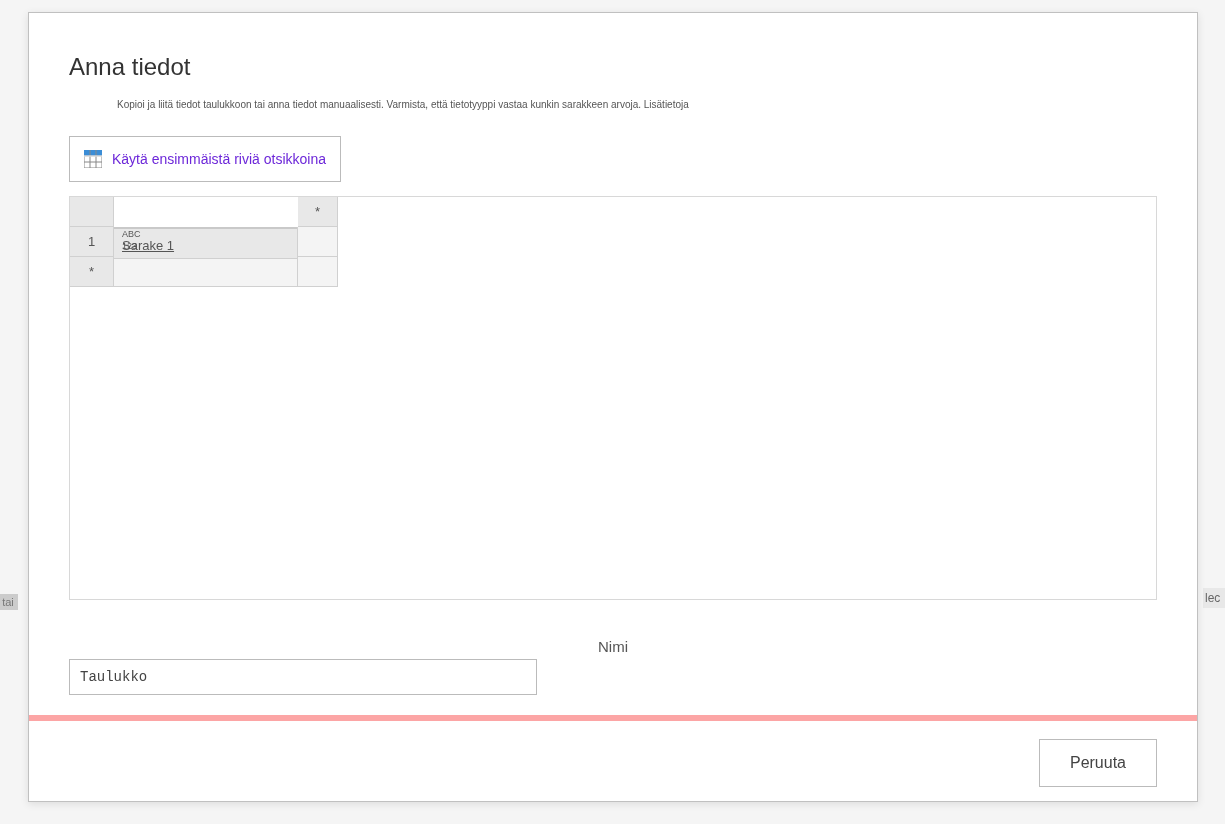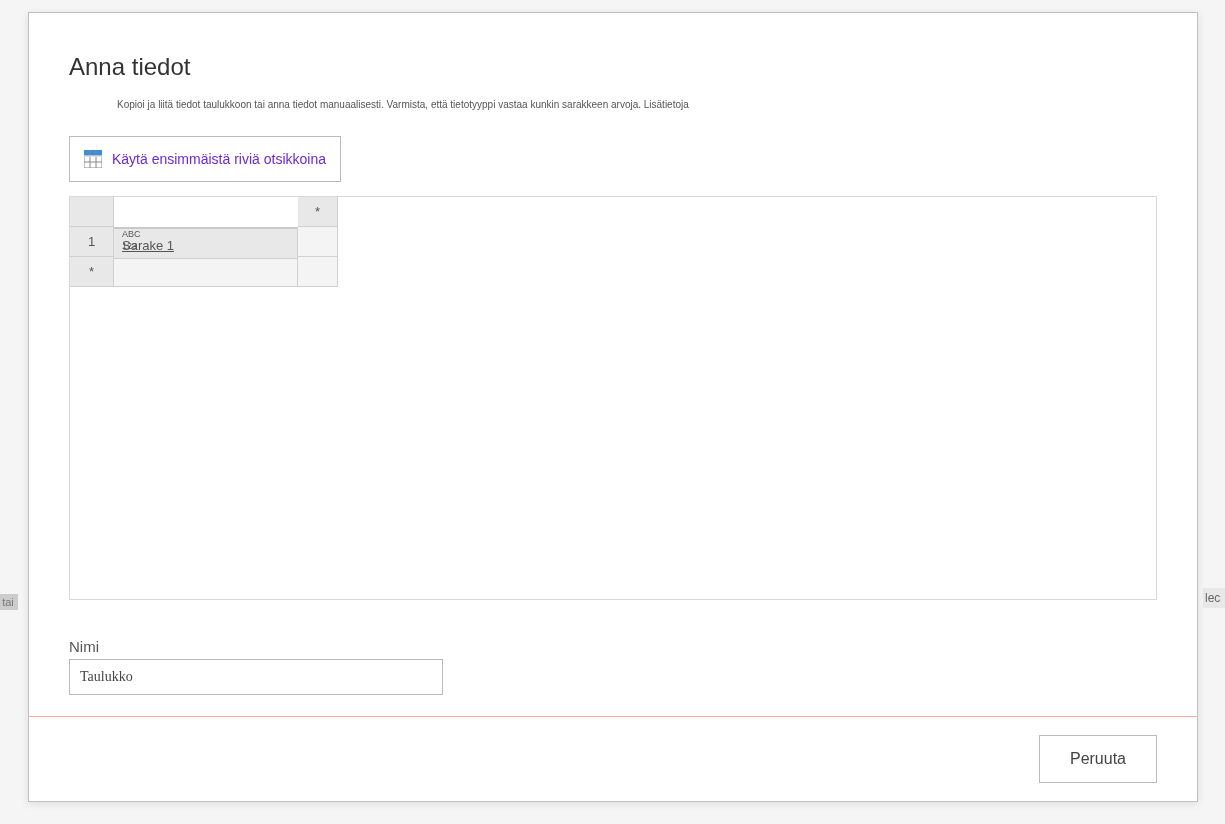--- a/index.html
+++ b/index.html
@@ -158,32 +158,33 @@
       flex-direction: column;
     }
     .name-section {
       margin-top: 38px;
     }
     .name-label {
       font-size: 15px;
       color: #555;
       margin-bottom: 4px;
       display: block;
+      text-align: center;
     }
     .name-input {
-      width: 374px;
+      width: 468px;
       height: 36px;
       border: 1px solid #bbb;
       padding: 12px 10px;
       font-size: 14px;
       color: #444;
-      font-family: Liberation Serif, serif;
+      font-family: Liberation Mono, monospace;
     }
     .dialog-footer {
-      border-top: 1px solid #fca5a5;
+      border-top: 6px solid #fca5a5;
       padding: 18px 40px;
       display: flex;
       justify-content: flex-end;
       gap: 26px;
     }
     .btn {
       min-width: 118px;
       height: 48px;
       font-size: 16px;
       border: 1px solid #bbb;

